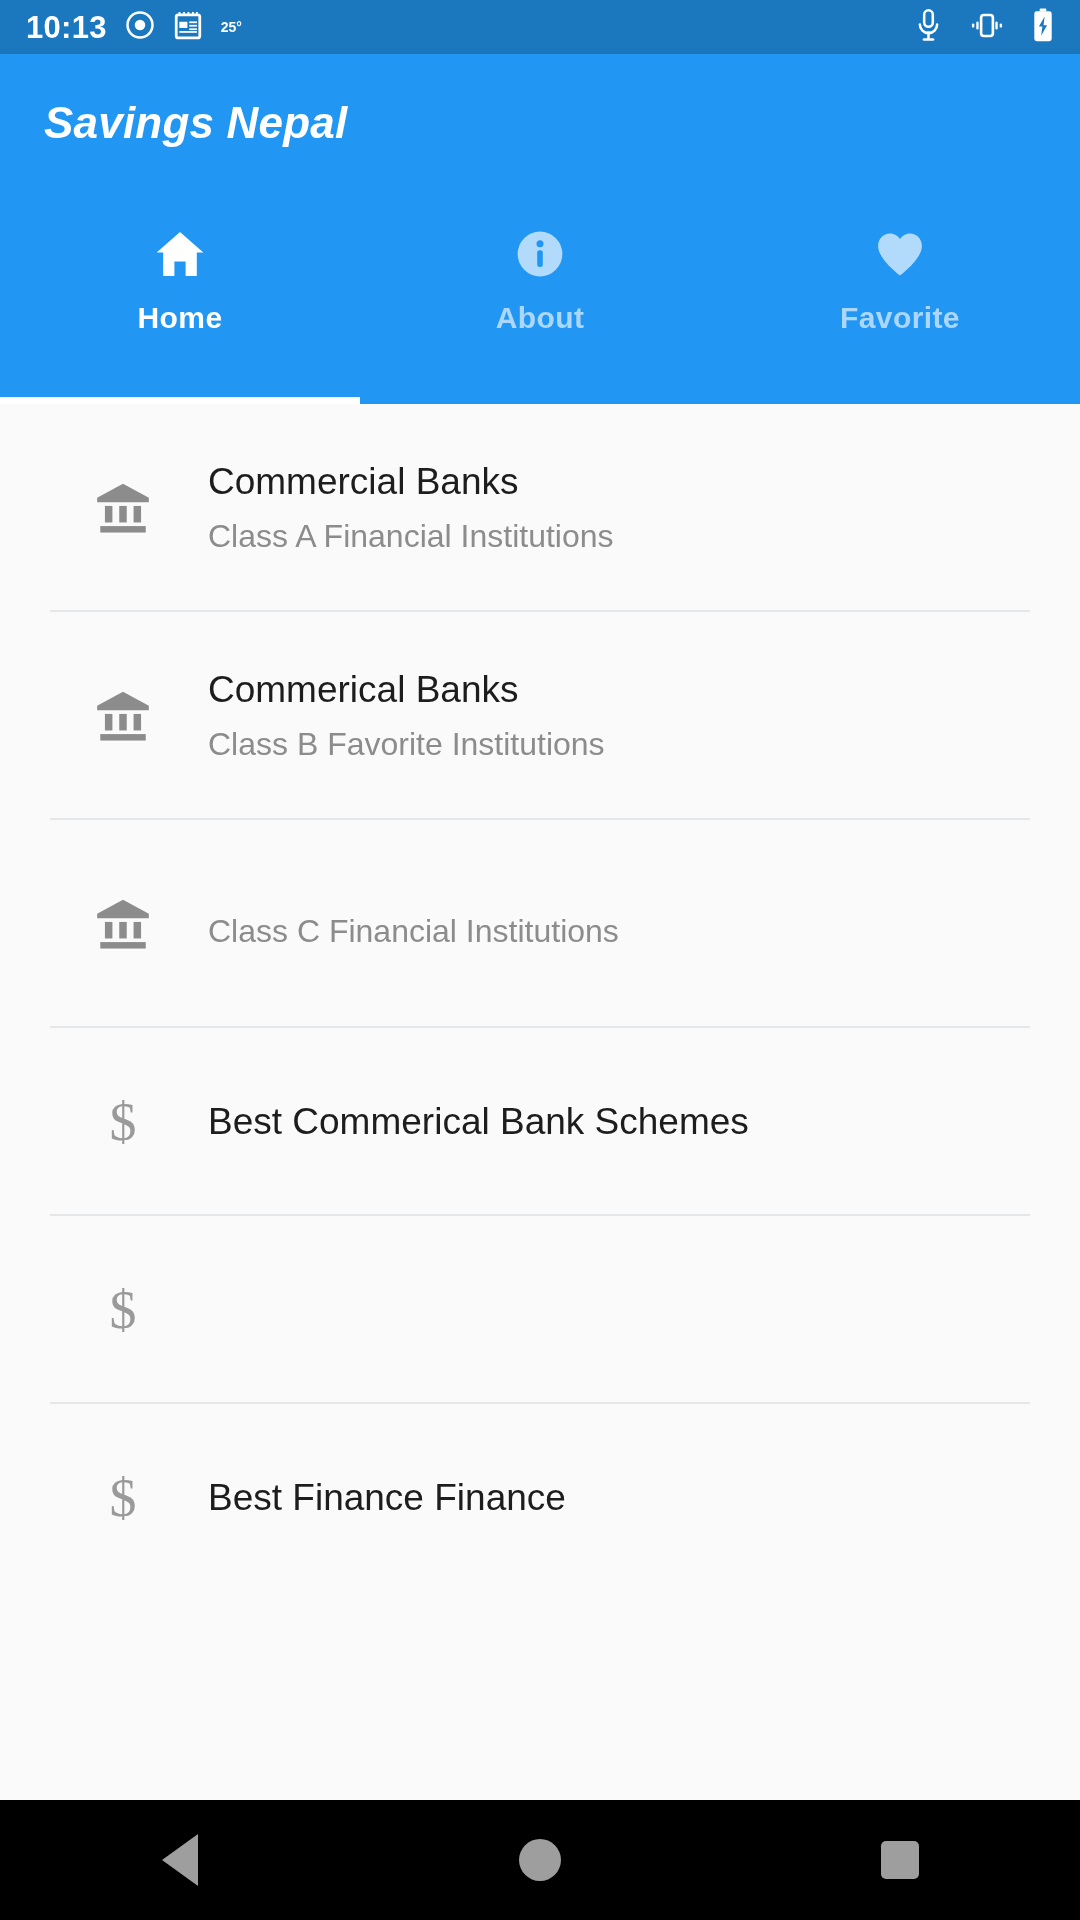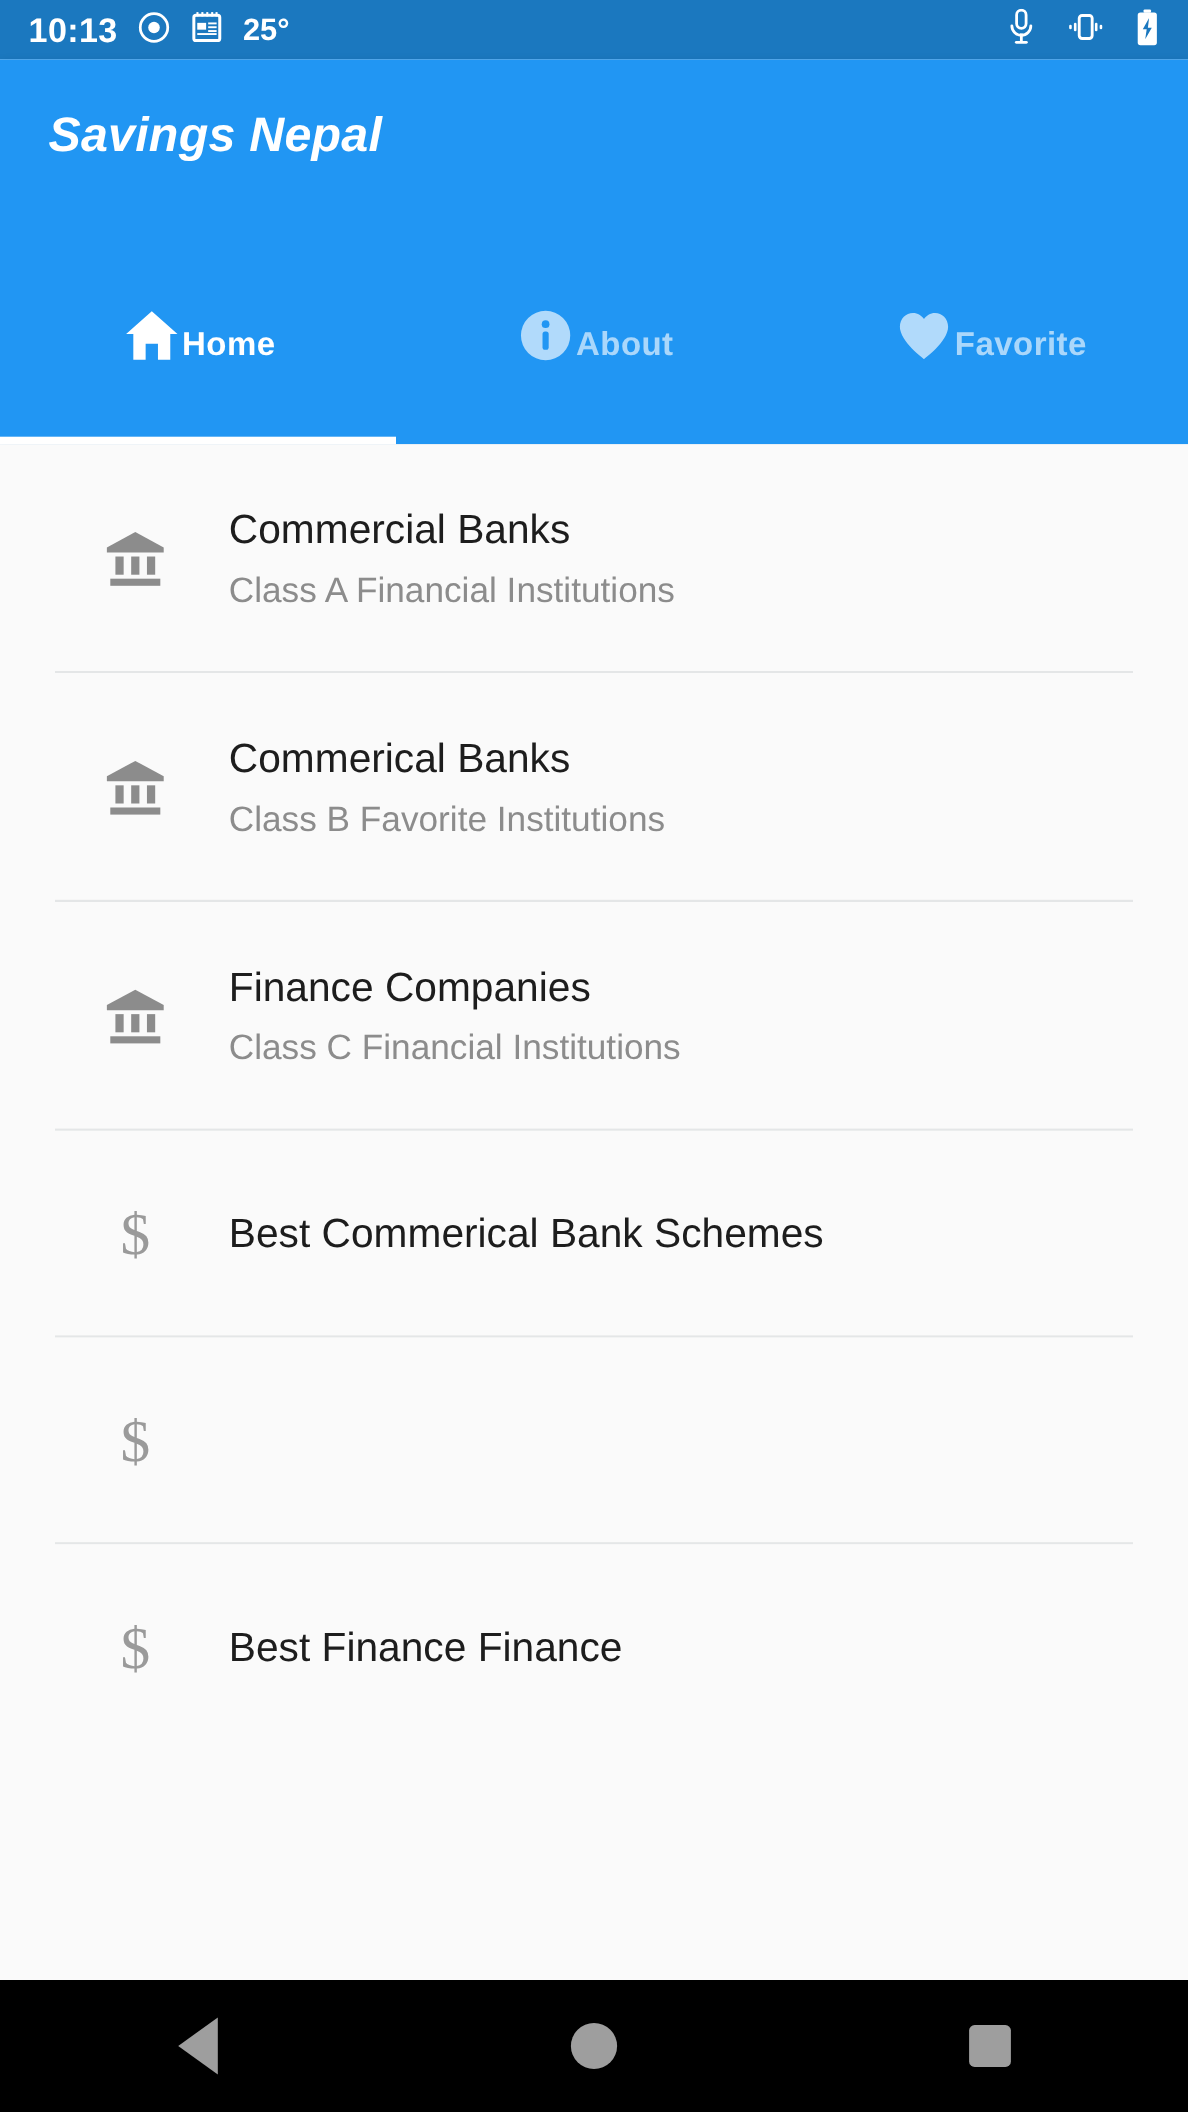--- a/index.html
+++ b/index.html
@@ -41,21 +41,21 @@
   }
   #clock {
     color: #ffffff;
     font-size: 31px;
     font-weight: 700;
     letter-spacing: 0.3px;
     line-height: 1;
   }
   .sb-temp {
     color: #ffffff;
-    font-size: 28px;
+    font-size: 14px;
     font-weight: 700;
     line-height: 1;
   }
   .sb-ico { display: block; }
 
   
   #app-bar {
     position: absolute;
     top: 54px; left: 0;
     width: 1080px;
@@ -81,23 +81,22 @@
     left: 0;
     top: 165px;
     width: 1080px;
     height: 185px;
     display: flex;
   }
   .tab {
     flex: 1 1 0;
     position: relative;
     display: flex;
-    flex-direction: row;
-    align-items: center;
-    justify-content: center;
+    flex-direction: column;
+    align-items: center;
     cursor: pointer;
     padding-top: 4px;
   }
   .tab .tab-icon {
     height: 62px;
     display: flex;
     align-items: center;
     justify-content: center;
     margin-bottom: 18px;
   }
@@ -360,21 +359,20 @@
       <span class="li-icon">
         <svg width="62" height="62" viewBox="0 0 24 24">
           <path d="M12 2.6 L22 8.0 L22 9.8 L2 9.8 L2 8.0 Z" fill="#8c8c8c"></path>
           <rect x="5.0" y="11.2" width="2.9" height="6.4" fill="#8c8c8c"></rect>
           <rect x="10.55" y="11.2" width="2.9" height="6.4" fill="#8c8c8c"></rect>
           <rect x="16.1" y="11.2" width="2.9" height="6.4" fill="#8c8c8c"></rect>
           <rect x="3.2" y="19.0" width="17.6" height="2.5" fill="#8c8c8c"></rect>
         </svg>
       </span>
       <span class="li-text">
-        <span class="li-title">Finance Companies</span>
         <span class="li-subtitle">Class C Financial Institutions</span>
       </span>
       <span class="divider"></span>
     </div>
 
     <div class="list-item one-line">
       <span class="li-icon">
         <span class="dollar-glyph">$</span>
       </span>
       <span class="li-text">

